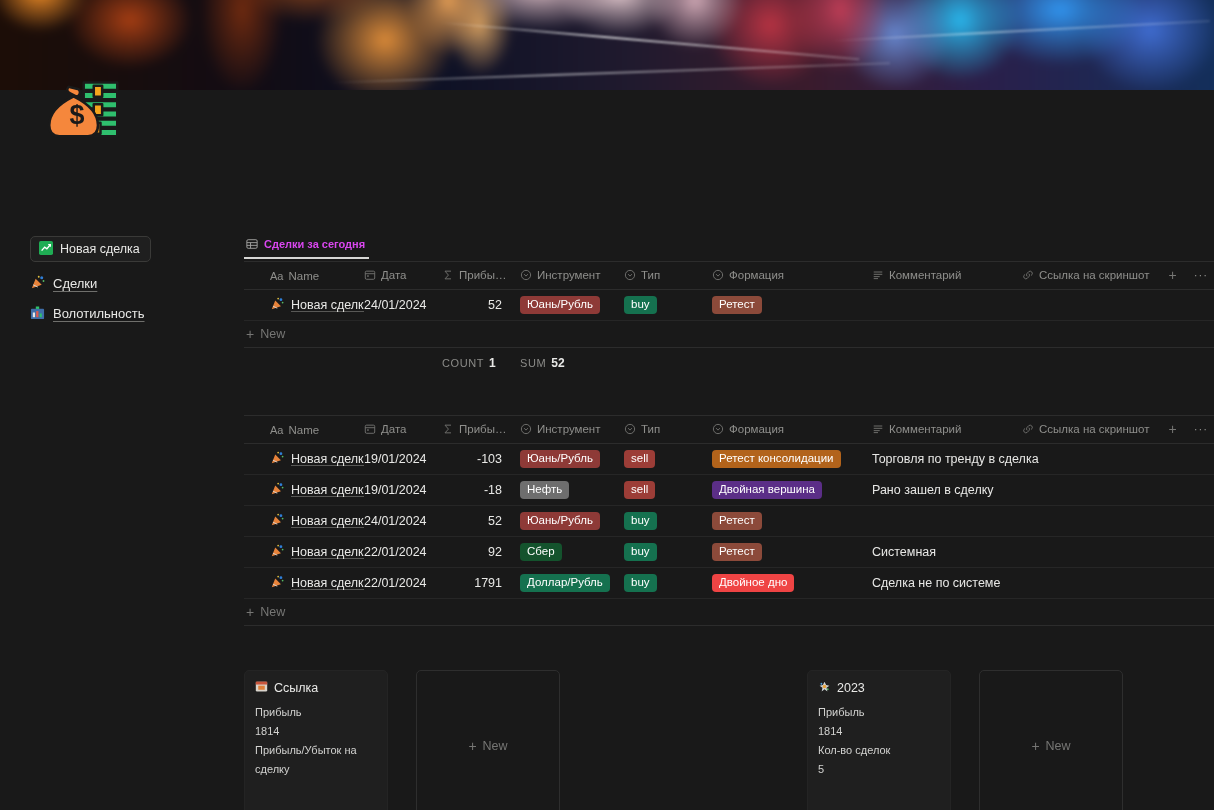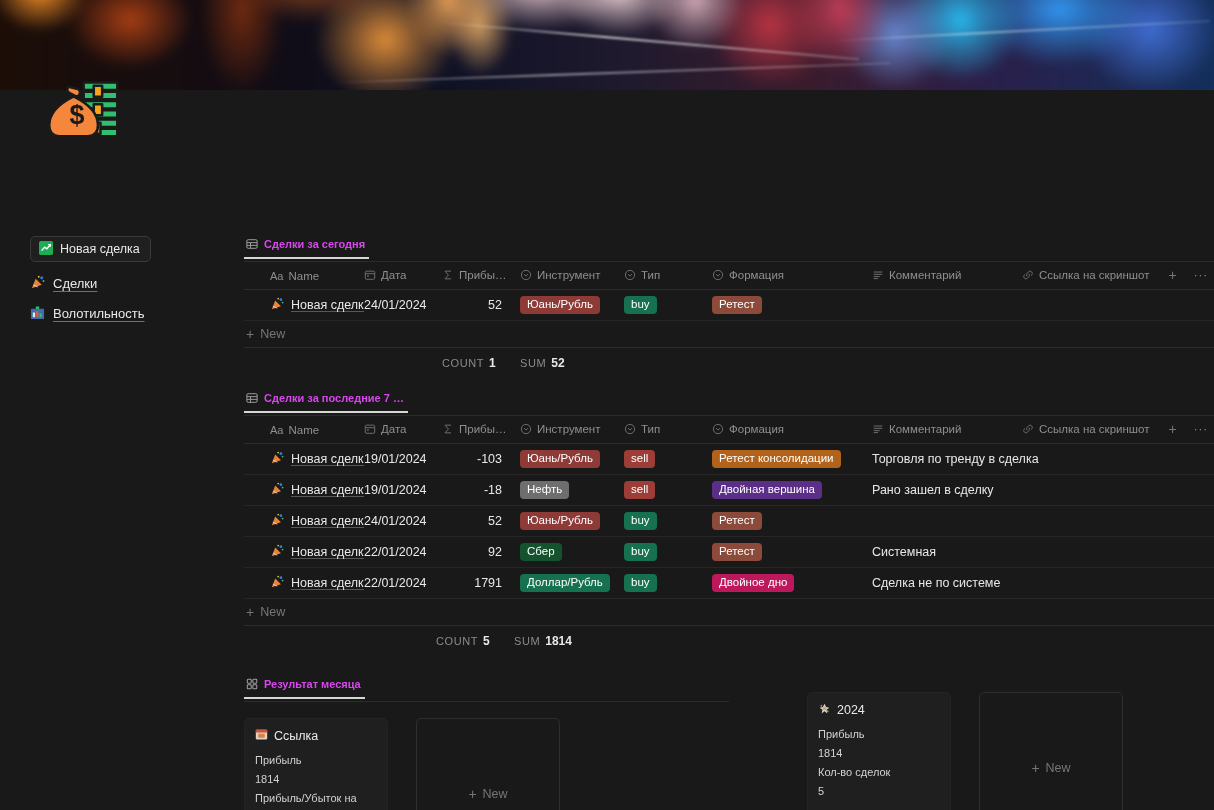--- a/index.html
+++ b/index.html
@@ -314,29 +314,20 @@
       <span>New</span>
     </div>
     <div class="aggrow">
       <div class="agg" style="width:198px"></div>
       <div class="agg" style="width:78px"><span class="lab">COUNT</span><span class="val">1</span></div>
       <div class="agg" style="width:78px"><span class="lab">SUM</span><span class="val">52</span></div>
     </div>
 
     <div class="db-tab-row" style="margin-top:20px">
       <div class="db-underline"></div>
-      <div class="db-tab">
-        <span class="ic">
-          <svg width="12" height="12" viewBox="0 0 14 14">
-              <rect x="1" y="2" width="12" height="10" rx="1.5" stroke="#cfcfcd" fill="none" stroke-width="1.1"></rect>
-              <path d="M1 5.4h12M1 8.6h12M5.3 5.4V12" stroke="#cfcfcd" stroke-width="1.1"></path>
-            </svg>
-        </span>
-        <span>Сделки за последние 7 …</span>
-      </div>
     </div>
 
     <table class="db">
       <colgroup>
         <col style="width:120px">
           <col style="width:78px">
           <col style="width:78px">
         <col style="width:104px">
           <col style="width:88px">
           <col style="width:160px">
@@ -492,52 +483,33 @@
                     <circle cx="9.3" cy="1.8" r="1" fill="#e0c040"></circle>
                     <circle cx="14.4" cy="6.4" r="1" fill="#56b862"></circle>
                   </svg></span>
                 <span class="nm">Новая сделка</span>
               </div>
             </td>
             <td>22/01/2024</td>
             <td class="num">1791</td>
             <td><span class="tag" style="background:#15714f">Доллар/Рубль</span></td>
             <td><span class="tag" style="background:#15714f">buy</span></td>
-            <td><span class="tag" style="background:#be185d">Двойное дно</span></td>
+            <td><span class="tag" style="background:#ef4444">Двойное дно</span></td>
             <td colspan="2">Сделка не по системе</td>
           </tr>
         </tbody>
     </table>
     <div class="newrow">
       <span class="plus">+</span>
       <span>New</span>
     </div>
-    <div class="aggrow">
-      <div class="agg" style="width:192px"></div>
-      <div class="agg" style="width:78px"><span class="lab">COUNT</span><span class="val">5</span></div>
-      <div class="agg" style="width:84px"><span class="lab">SUM</span><span class="val">1814</span></div>
-    </div>
 
     <div class="gal-wrap" style="margin-top:28px">
 
       <div class="gal-col">
-        <div class="db-tab-row">
-          <div class="db-underline"></div>
-          <div class="db-tab">
-            <span class="ic">
-              <svg width="12" height="12" viewBox="0 0 14 14">
-                  <rect x="1.5" y="1.5" width="4.6" height="4.6" rx="1" stroke="#cfcfcd" fill="none" stroke-width="1.2"></rect>
-                  <rect x="8" y="1.5" width="4.6" height="4.6" rx="1" stroke="#cfcfcd" fill="none" stroke-width="1.2"></rect>
-                  <rect x="1.5" y="8" width="4.6" height="4.6" rx="1" stroke="#cfcfcd" fill="none" stroke-width="1.2"></rect>
-                  <rect x="8" y="8" width="4.6" height="4.6" rx="1" stroke="#cfcfcd" fill="none" stroke-width="1.2"></rect>
-                </svg>
-            </span>
-            <span>Результат месяца</span>
-          </div>
-        </div>
         <div class="cards">
           <div class="card">
             <div class="ctitle">
               <span class="emoji">
                 <svg width="13" height="13" viewBox="0 0 16 16">
                     <rect x="1" y="2" width="14" height="12" rx="1.5" fill="#d9d4cc"></rect>
                     <rect x="1" y="2" width="14" height="3.6" fill="#c9553c"></rect>
                     <rect x="4" y="7" width="8" height="5" fill="#e0803a"></rect>
                   </svg>
               </span>
@@ -560,21 +532,21 @@
           <div class="card">
             <div class="ctitle">
               <span class="emoji">
                 <svg width="13" height="13" viewBox="0 0 16 16">
                     <path d="M8 2 L10 6 L14 7 L10.5 9.5 L11.5 14 L8 11.5 L4.5 14 L5.5 9.5 L2 7 L6 6 Z" fill="#cfd3d6"></path>
                     <circle cx="8" cy="8" r="2.2" fill="#e8a33a"></circle>
                     <circle cx="4.2" cy="4.6" r="1.1" fill="#4aa3e0"></circle>
                     <circle cx="12" cy="11.4" r="1.1" fill="#56b862"></circle>
                   </svg>
               </span>
-              <span>2024</span>
+              <span>2023</span>
             </div>
             <div class="cline">Прибыль</div>
             <div class="cline">1814</div>
             <div class="cline">Кол-во сделок</div>
             <div class="cline">5</div>
 
           </div>
           <div class="card empty">
             <span class="plus">+</span>
             <span>New</span>

